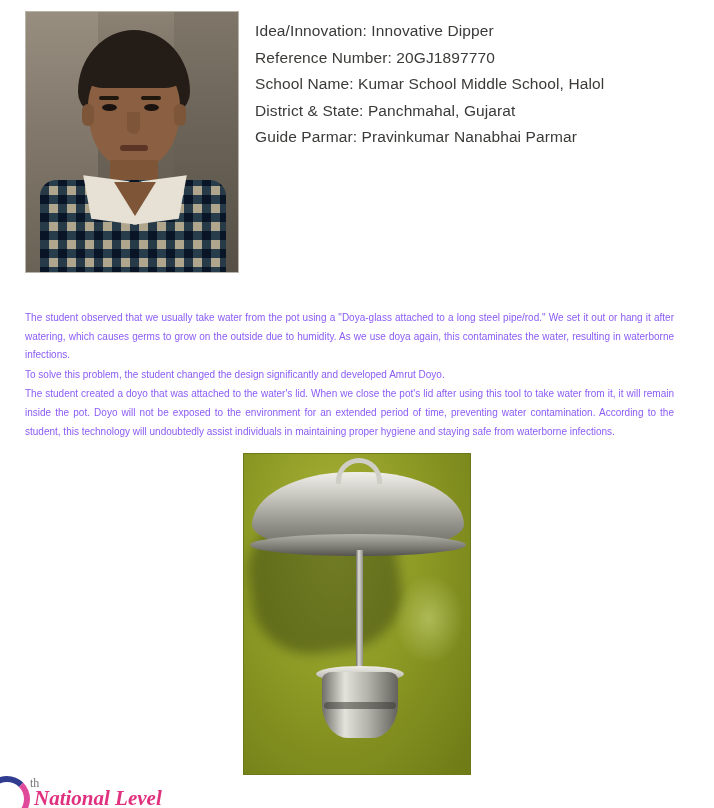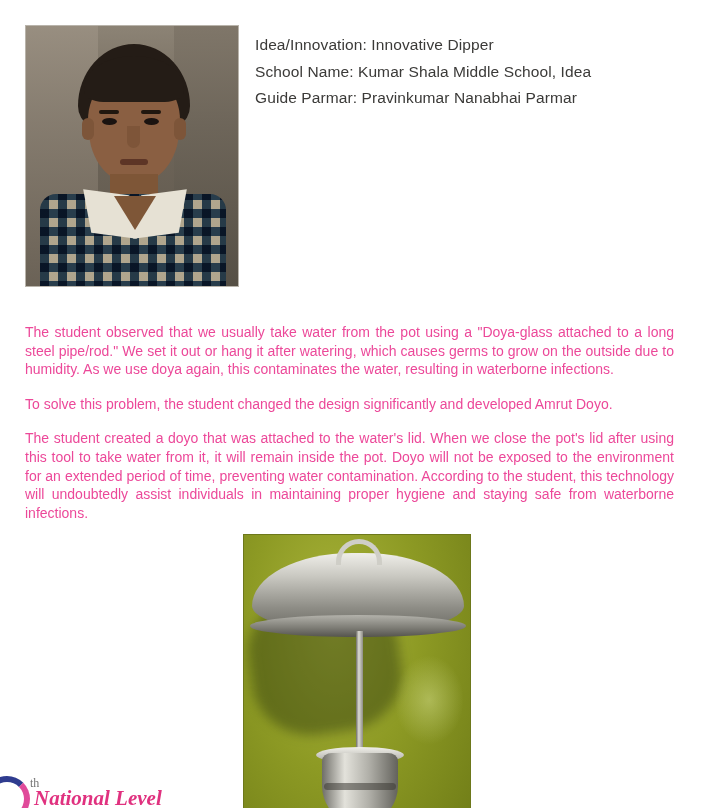--- a/index.html
+++ b/index.html
@@ -21,21 +21,21 @@
     position: relative;
     width: 714px;
     height: 808px;
     padding: 0;
   }
 
   
   .header-row {
     display: flex;
     align-items: flex-start;
-    padding: 22px 0 0 0;
+    padding: 8px 0 0 0;
   }
 
   .portrait-wrap {
     width: 214px;
     min-width: 214px;
     margin-left: 25px;
     margin-top: 3px;
   }
 
   .portrait {
@@ -163,29 +163,29 @@
     font-size: 15.5px;
     line-height: 26.5px;
     color: #3b3a38;
     letter-spacing: .1px;
     white-space: nowrap;
   }
 
   
   .body-text {
     margin: 36px 40px 0 25px;
-    font-size: 14px;
+    font-size: 10px;
     line-height: 18.6px;
-    color: #ec4899;
+    color: #8b5cf6;
   }
   .para {
     margin: 0;
     text-align: justify;
   }
-  .para + .para { margin-top: 16px; }
+  .para + .para { margin-top: 1px; }
 
   
   .product-wrap {
     display: flex;
     justify-content: center;
     margin-top: 12px;
   }
   .product {
     width: 228px;
     height: 322px;
@@ -327,21 +327,23 @@
         <div class="pt-neck"></div>
         <div class="pt-shirt"></div>
         <div class="pt-collar-l"></div>
         <div class="pt-collar-r"></div>
         <div class="pt-vneck"></div>
       </div>
     </div>
 
     <div class="details">
       <div class="detail-line">Idea/Innovation: Innovative Dipper</div>
-      <div class="detail-line">School Name: Kumar Shala Middle School, Idea</div>
+      <div class="detail-line">Reference Number: 20GJ1897770</div>
+      <div class="detail-line">School Name: Kumar School Middle School, Halol</div>
+      <div class="detail-line">District &amp; State: Panchmahal, Gujarat</div>
       <div class="detail-line">Guide Parmar: Pravinkumar Nanabhai Parmar</div>
     </div>
 
   </div>
 
   <div class="body-text">
     <p class="para">The student observed that we usually take water from the pot using a "Doya-glass attached to a long steel pipe/rod." We set it out or hang it after watering, which causes germs to grow on the outside due to humidity. As we use doya again, this contaminates the water, resulting in waterborne infections.</p>
     <p class="para">To solve this problem, the student changed the design significantly and developed Amrut Doyo.</p>
     <p class="para">The student created a doyo that was attached to the water's lid. When we close the pot's lid after using this tool to take water from it, it will remain inside the pot. Doyo will not be exposed to the environment for an extended period of time, preventing water contamination. According to the student, this technology will undoubtedly assist individuals in maintaining proper hygiene and staying safe from waterborne infections.</p>
   </div>

